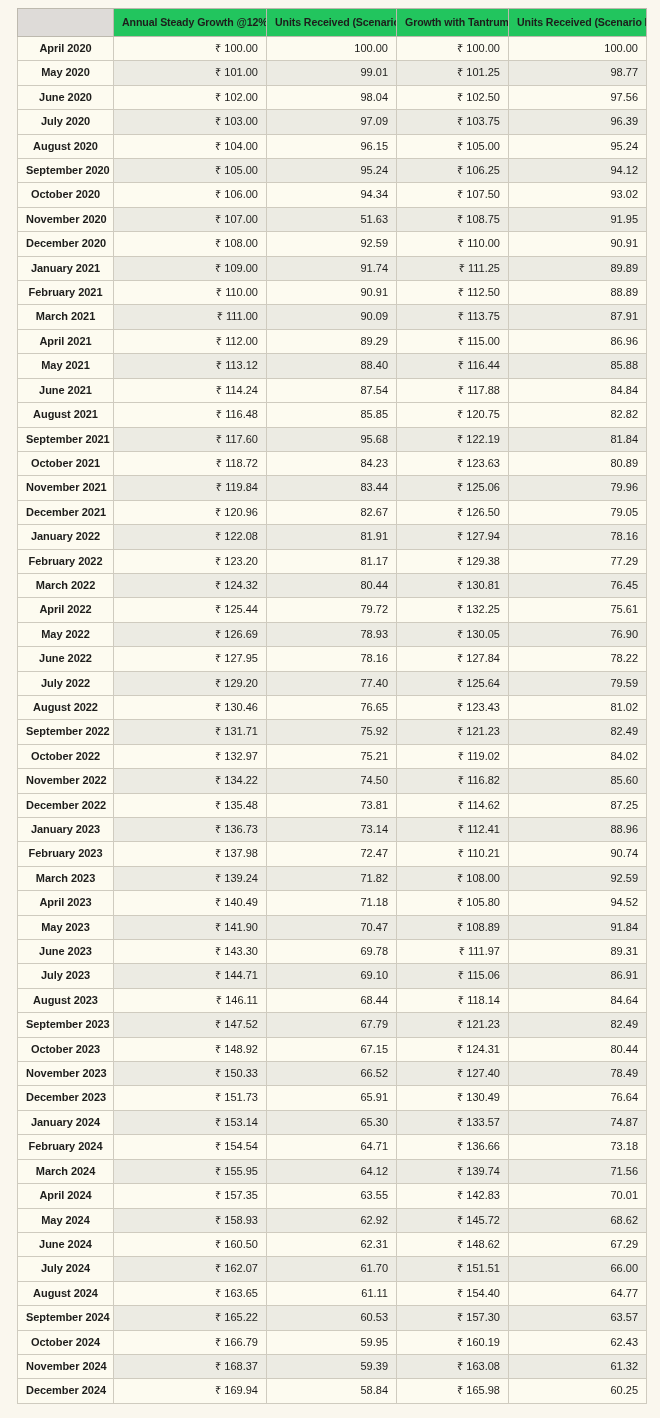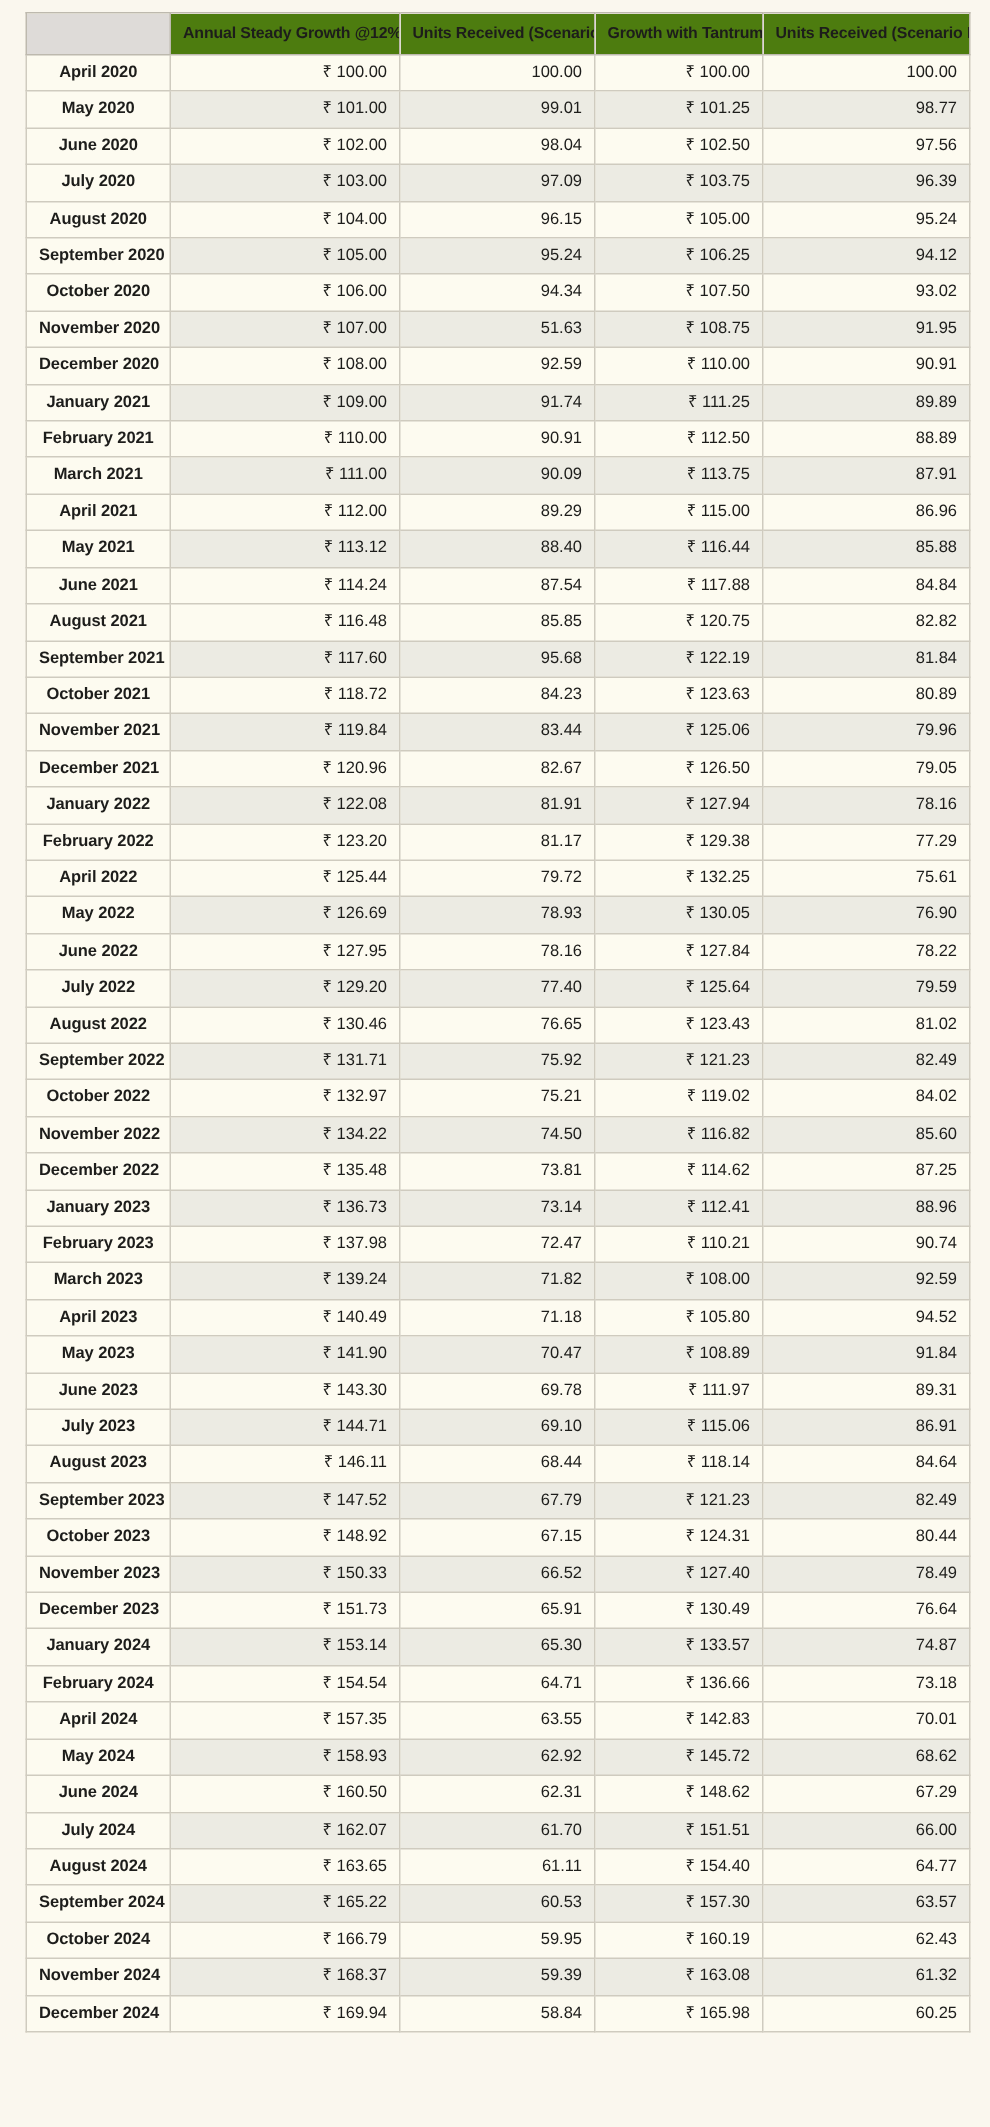--- a/index.html
+++ b/index.html
@@ -37,21 +37,21 @@
   table.finance-table th,
   table.finance-table td {
     border: 1px solid #cfcbbf;
     padding: 0 8px;
     height: 23.4px;
     line-height: 23.4px;
     white-space: nowrap;
     overflow: hidden;
   }
   table.finance-table thead th {
-    background: #4d7c0f;
+    background: #22c55e;
     color: #1d1d1b;
     font-weight: bold;
     font-size: 10.6px;
     text-align: right;
     height: 27px;
     line-height: 27px;
     border-color: #bdb9ae;
     letter-spacing: -0.1px;
   }
   table.finance-table thead th.corner {
@@ -242,20 +242,27 @@
           <td class="num">₹ 127.94</td>
           <td class="num">78.16</td>
         </tr>
         <tr>
           <td class="rowlabel">February 2022</td>
           <td class="num">₹ 123.20</td>
           <td class="num">81.17</td>
           <td class="num">₹ 129.38</td>
           <td class="num">77.29</td>
         </tr>
+        <tr class="alt">
+          <td class="rowlabel">March 2022</td>
+          <td class="num">₹ 124.32</td>
+          <td class="num">80.44</td>
+          <td class="num">₹ 130.81</td>
+          <td class="num">76.45</td>
+        </tr>
         <tr>
           <td class="rowlabel">April 2022</td>
           <td class="num">₹ 125.44</td>
           <td class="num">79.72</td>
           <td class="num">₹ 132.25</td>
           <td class="num">75.61</td>
         </tr>
         <tr class="alt">
           <td class="rowlabel">May 2022</td>
           <td class="num">₹ 126.69</td>
@@ -403,20 +410,27 @@
           <td class="num">₹ 133.57</td>
           <td class="num">74.87</td>
         </tr>
         <tr>
           <td class="rowlabel">February 2024</td>
           <td class="num">₹ 154.54</td>
           <td class="num">64.71</td>
           <td class="num">₹ 136.66</td>
           <td class="num">73.18</td>
         </tr>
+        <tr class="alt">
+          <td class="rowlabel">March 2024</td>
+          <td class="num">₹ 155.95</td>
+          <td class="num">64.12</td>
+          <td class="num">₹ 139.74</td>
+          <td class="num">71.56</td>
+        </tr>
         <tr>
           <td class="rowlabel">April 2024</td>
           <td class="num">₹ 157.35</td>
           <td class="num">63.55</td>
           <td class="num">₹ 142.83</td>
           <td class="num">70.01</td>
         </tr>
         <tr class="alt">
           <td class="rowlabel">May 2024</td>
           <td class="num">₹ 158.93</td>

